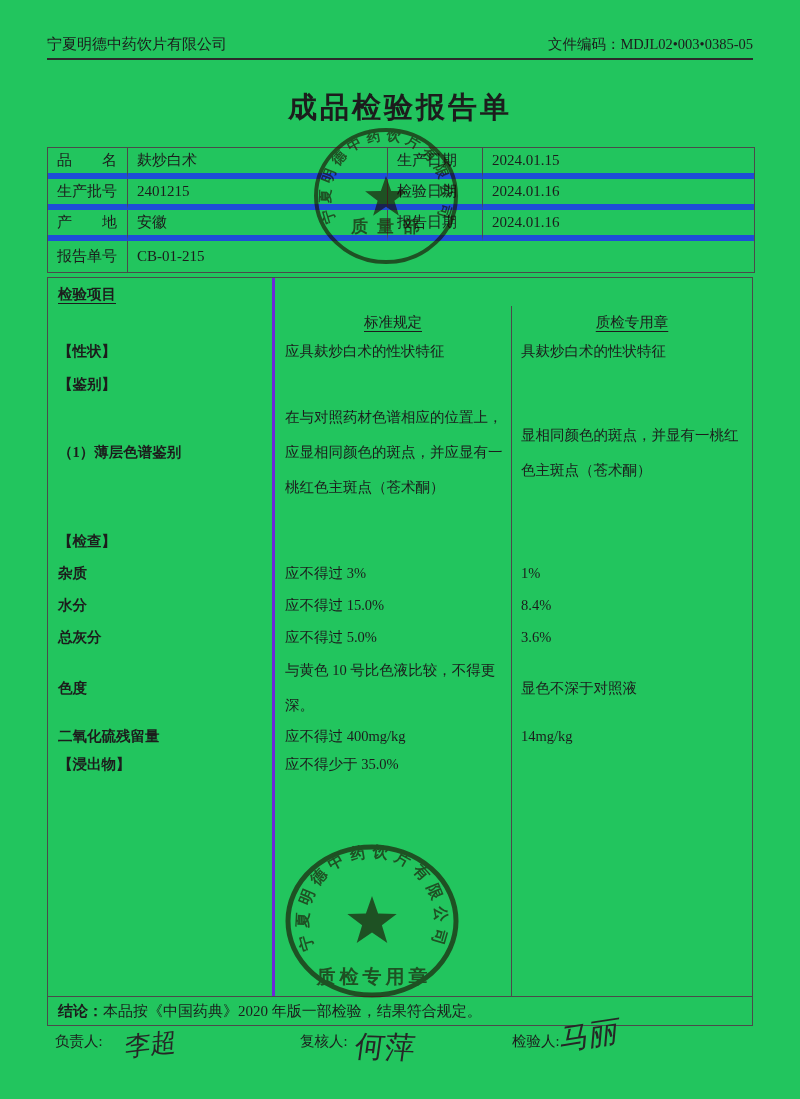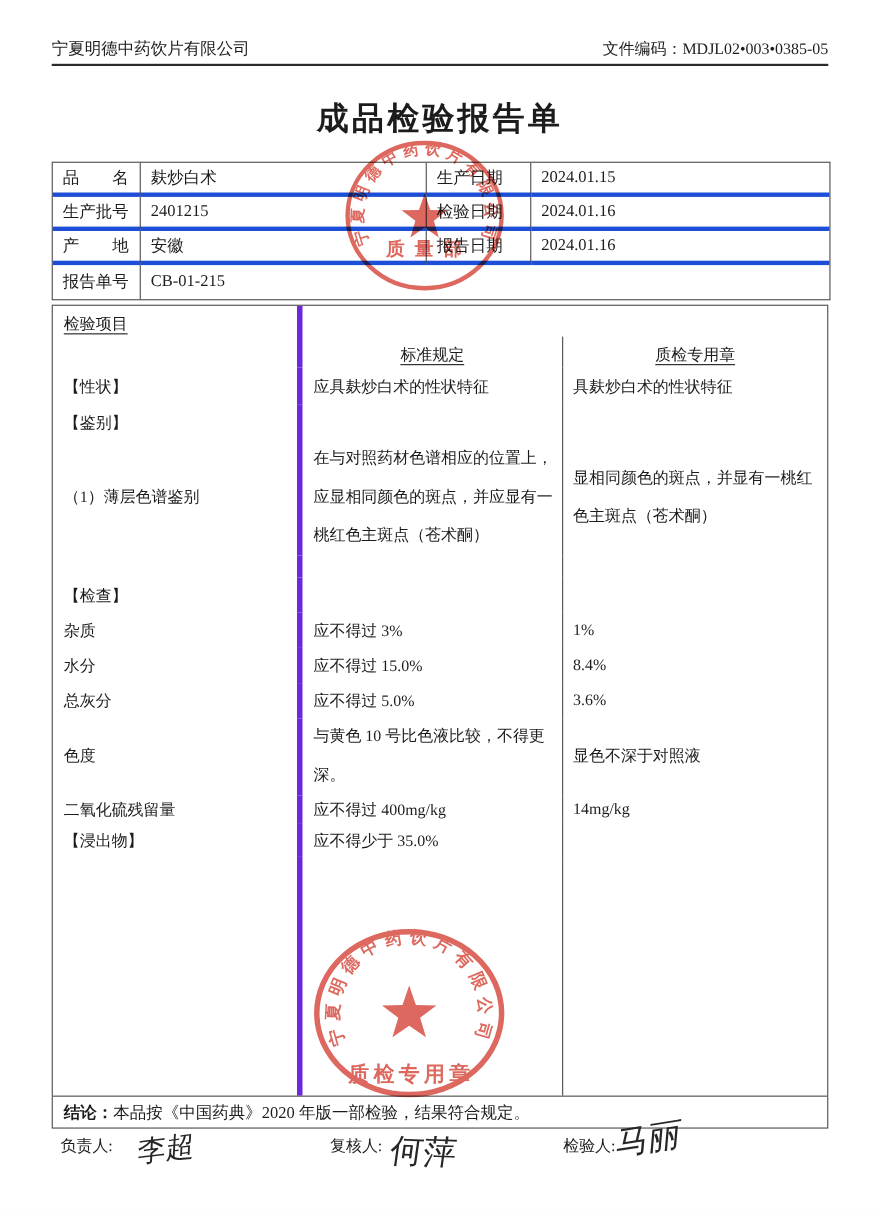--- a/index.html
+++ b/index.html
@@ -1,40 +1,40 @@
 <!DOCTYPE html>
 <html><head>
 <meta charset="utf-8">
 <style>
   html,body{margin:0;padding:0;background:#e8e8e8;}
-  .page{position:relative;width:800px;height:1099px;background:#ffffff;overflow:hidden;
+  .page{position:relative;width:800px;height:1099px;background:#22c55e;overflow:hidden;
         font-family:"Liberation Serif","DejaVu Serif",serif;color:#1c1c1c;}
   
   .phead{position:absolute;left:47px;top:28px;width:706px;height:26px;
          display:flex;justify-content:space-between;align-items:flex-end;
          border-bottom:2px solid #2b2b2b;padding-bottom:4px;font-size:15px;}
   .phead .code{font-size:14.5px;}
   
   .title{position:absolute;left:0;top:88px;width:800px;text-align:center;
          font-size:29px;font-weight:bold;letter-spacing:3px;}
   
   .itable{position:absolute;left:47px;top:147px;width:706px;border:1px solid #4a4a4a;
           display:grid;grid-template-columns:80px 260px 95px 1fr;font-size:15px;}
   .itable .cell{height:31px;display:flex;align-items:center;padding-left:9px;
-                border-right:1px solid #4a4a4a;border-bottom:4px solid #1d4ed8;box-sizing:border-box;}
+                border-right:1px solid #4a4a4a;border-bottom:6px solid #1d4ed8;box-sizing:border-box;}
   .itable .cell.lastcol{border-right:none;}
   .itable .cell.lastrow{border-bottom:none;}
   .itable .span3{grid-column:2 / 5;}
   
   .mtable{position:absolute;left:47px;top:277px;width:706px;height:749px;
           border:1px solid #4a4a4a;box-sizing:border-box;display:flex;flex-direction:column;
           font-size:14.5px;}
   .mrow{display:grid;grid-template-columns:227px 237px 1fr;}
   .mrow > div{box-sizing:border-box;display:flex;align-items:center;}
-  .mrow .c1{padding-left:10px;border-right:5px solid #6d28d9;}
+  .mrow .c1{padding-left:10px;border-right:3px solid #6d28d9;font-weight:bold;}
   .mrow .c2{padding-left:10px;border-right:1px solid #4a4a4a;}
   .mrow .c3{padding-left:9px;}
   .mrow.top > div{align-items:center;}
   .mrow.top .txt{line-height:35px;white-space:pre-line;}
   .h56{height:56px;} .h34{height:34px;} .h32{height:32px;} .h105{height:105px;}
   .h20{height:20px;} .h70{height:70px;} .h26{height:26px;} .h30{height:30px;}
   .mhead > div{align-items:flex-start;padding-top:7px;}
   .mhead .c2,.mhead .c3{justify-content:center;padding-left:0;margin-top:28px;}
   .mhead span{text-decoration:underline;text-underline-offset:4px;}
   .spacer{flex:1;}

